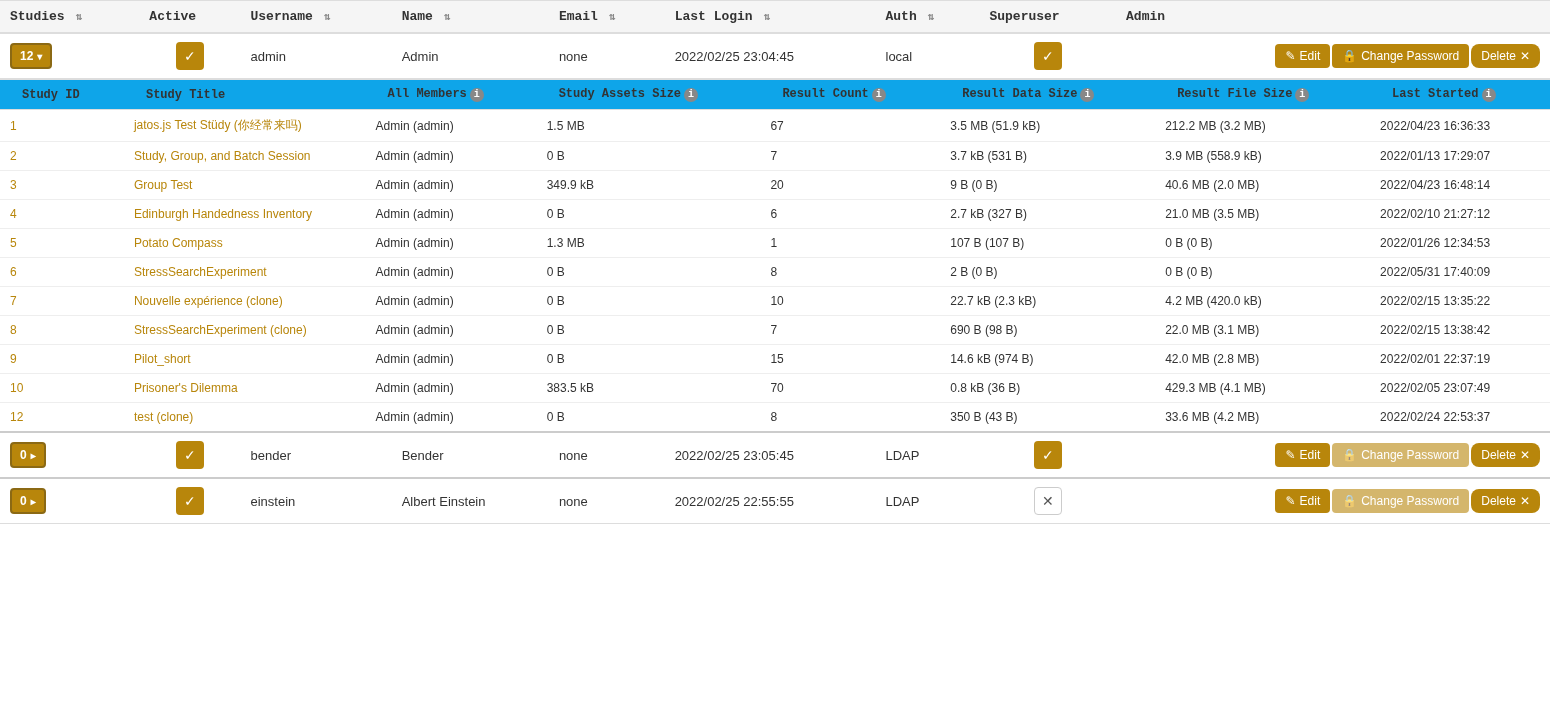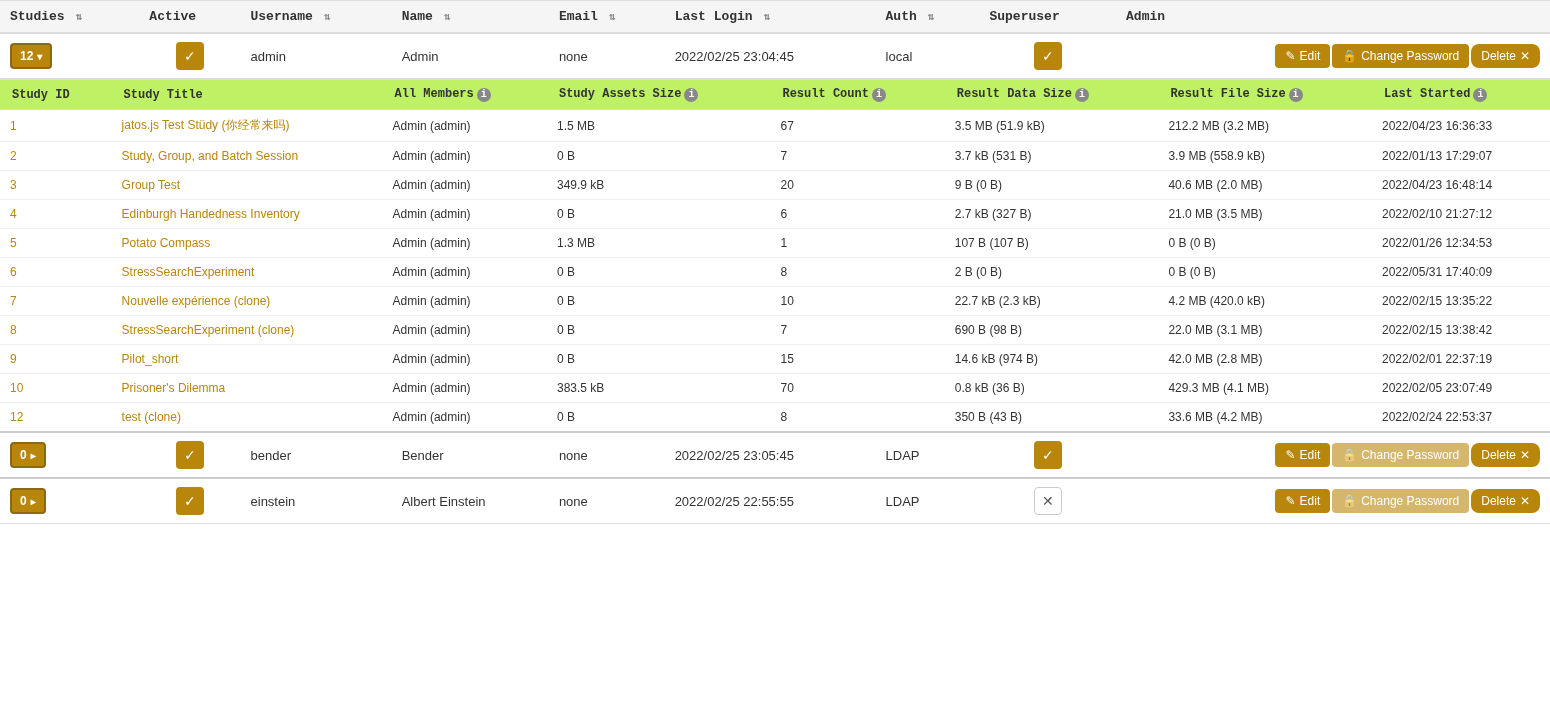--- a/index.html
+++ b/index.html
@@ -95,24 +95,24 @@
       padding: 5px 10px;
       cursor: pointer;
       font-size: 12px;
       margin-left: 2px;
     }
     .studies-inner {
       width: 100%;
       border-collapse: collapse;
     }
     .studies-inner th {
-      background: #bef264;
+      background: #0ea5e9;
       border-bottom: 1px solid #ddd;
       border-top: 1px solid #ddd;
-      padding: 7px 12px;
+      padding: 7px 22px;
       font-weight: bold;
       font-size: 12px;
       white-space: nowrap;
     }
     .studies-inner td {
       padding: 7px 10px;
       border-bottom: 1px solid #eee;
       font-size: 12px;
     }
     .studies-inner tr:last-child td { border-bottom: none; }

